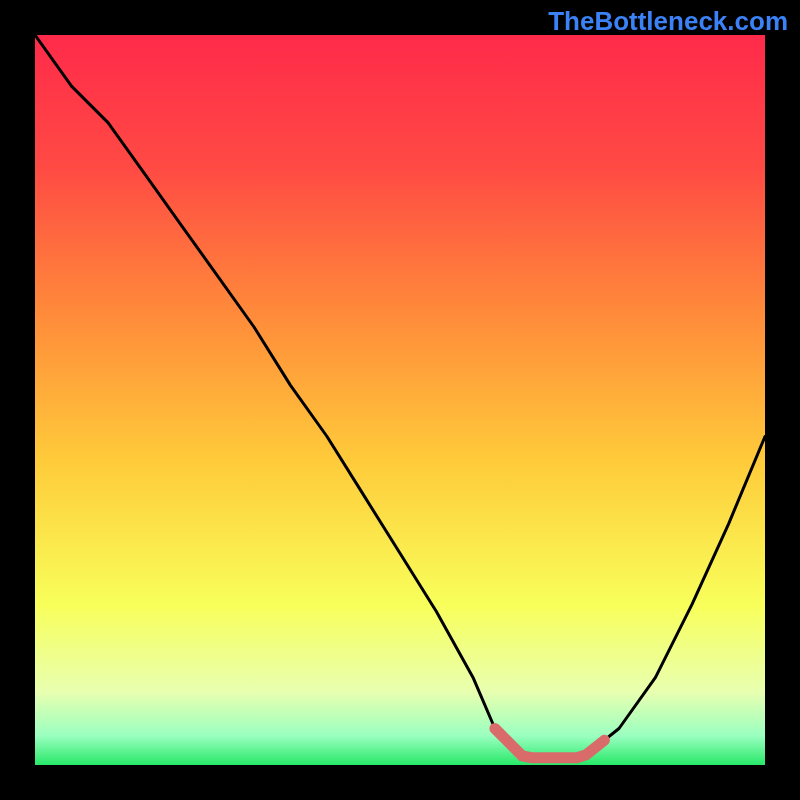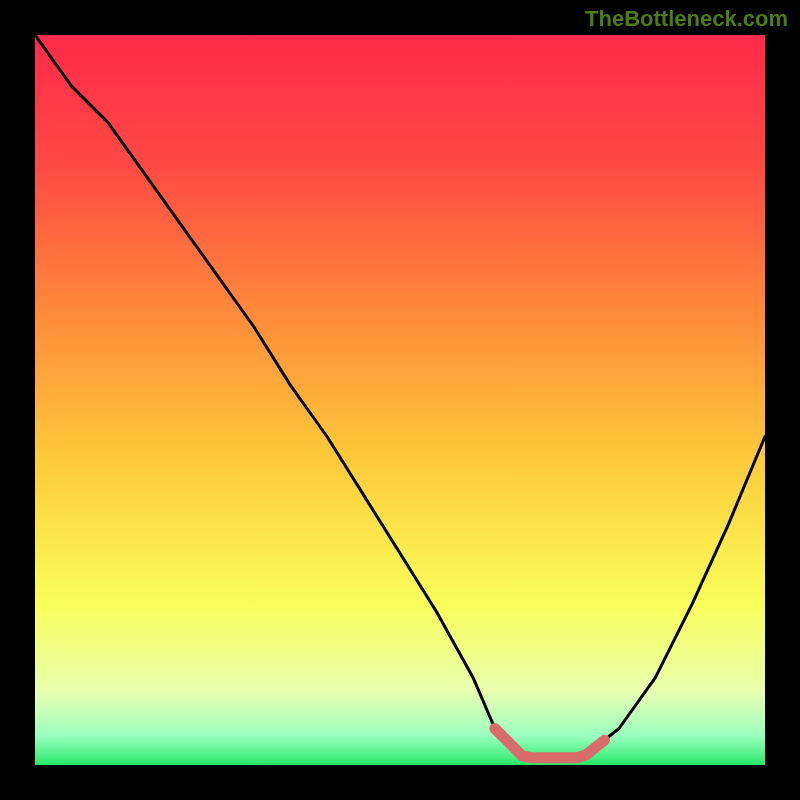--- a/index.html
+++ b/index.html
@@ -2,23 +2,23 @@
 <html><head>
 <meta charset="utf-8">
 <style>
   * { margin: 0; padding: 0; box-sizing: border-box; }
   html, body { width: 800px; height: 800px; background: #000; overflow: hidden; }
   .container { position: relative; width: 800px; height: 800px; background: #000; }
   .watermark {
     position: absolute;
     top: 6px;
     right: 12px;
-    color: #4d7c0f;
+    color: #3b82f6;
     font-family: Arial, Helvetica, sans-serif;
-    font-size: 22px;
+    font-size: 26px;
     font-weight: 600;
     z-index: 10;
   }
   .plot-area {
     position: absolute;
     left: 35px;
     top: 35px;
     width: 730px;
     height: 730px;
   }

